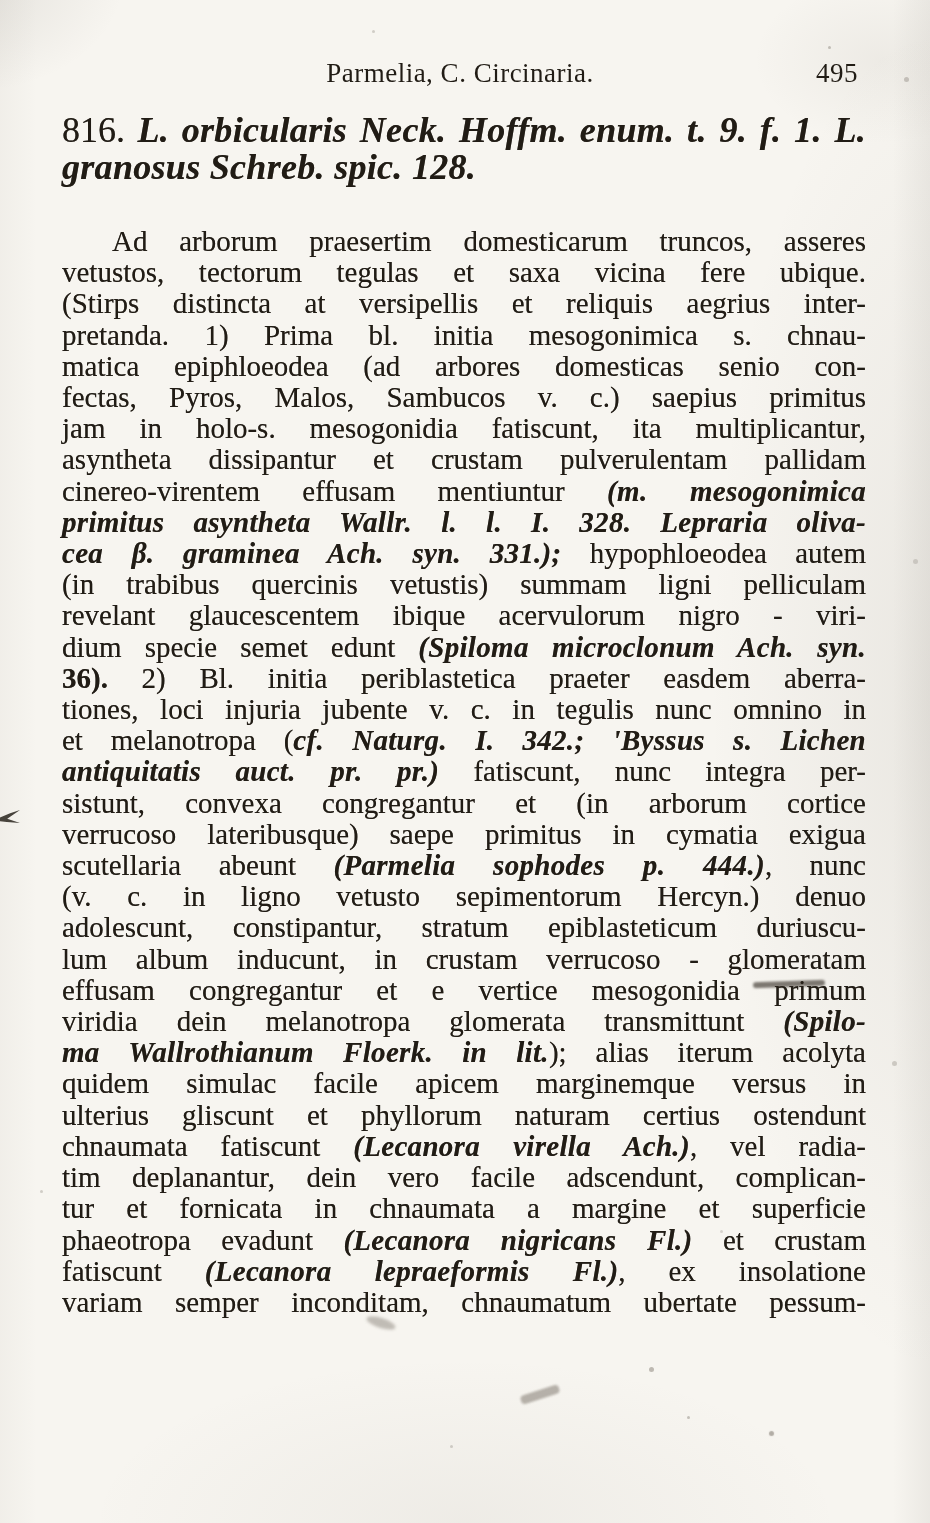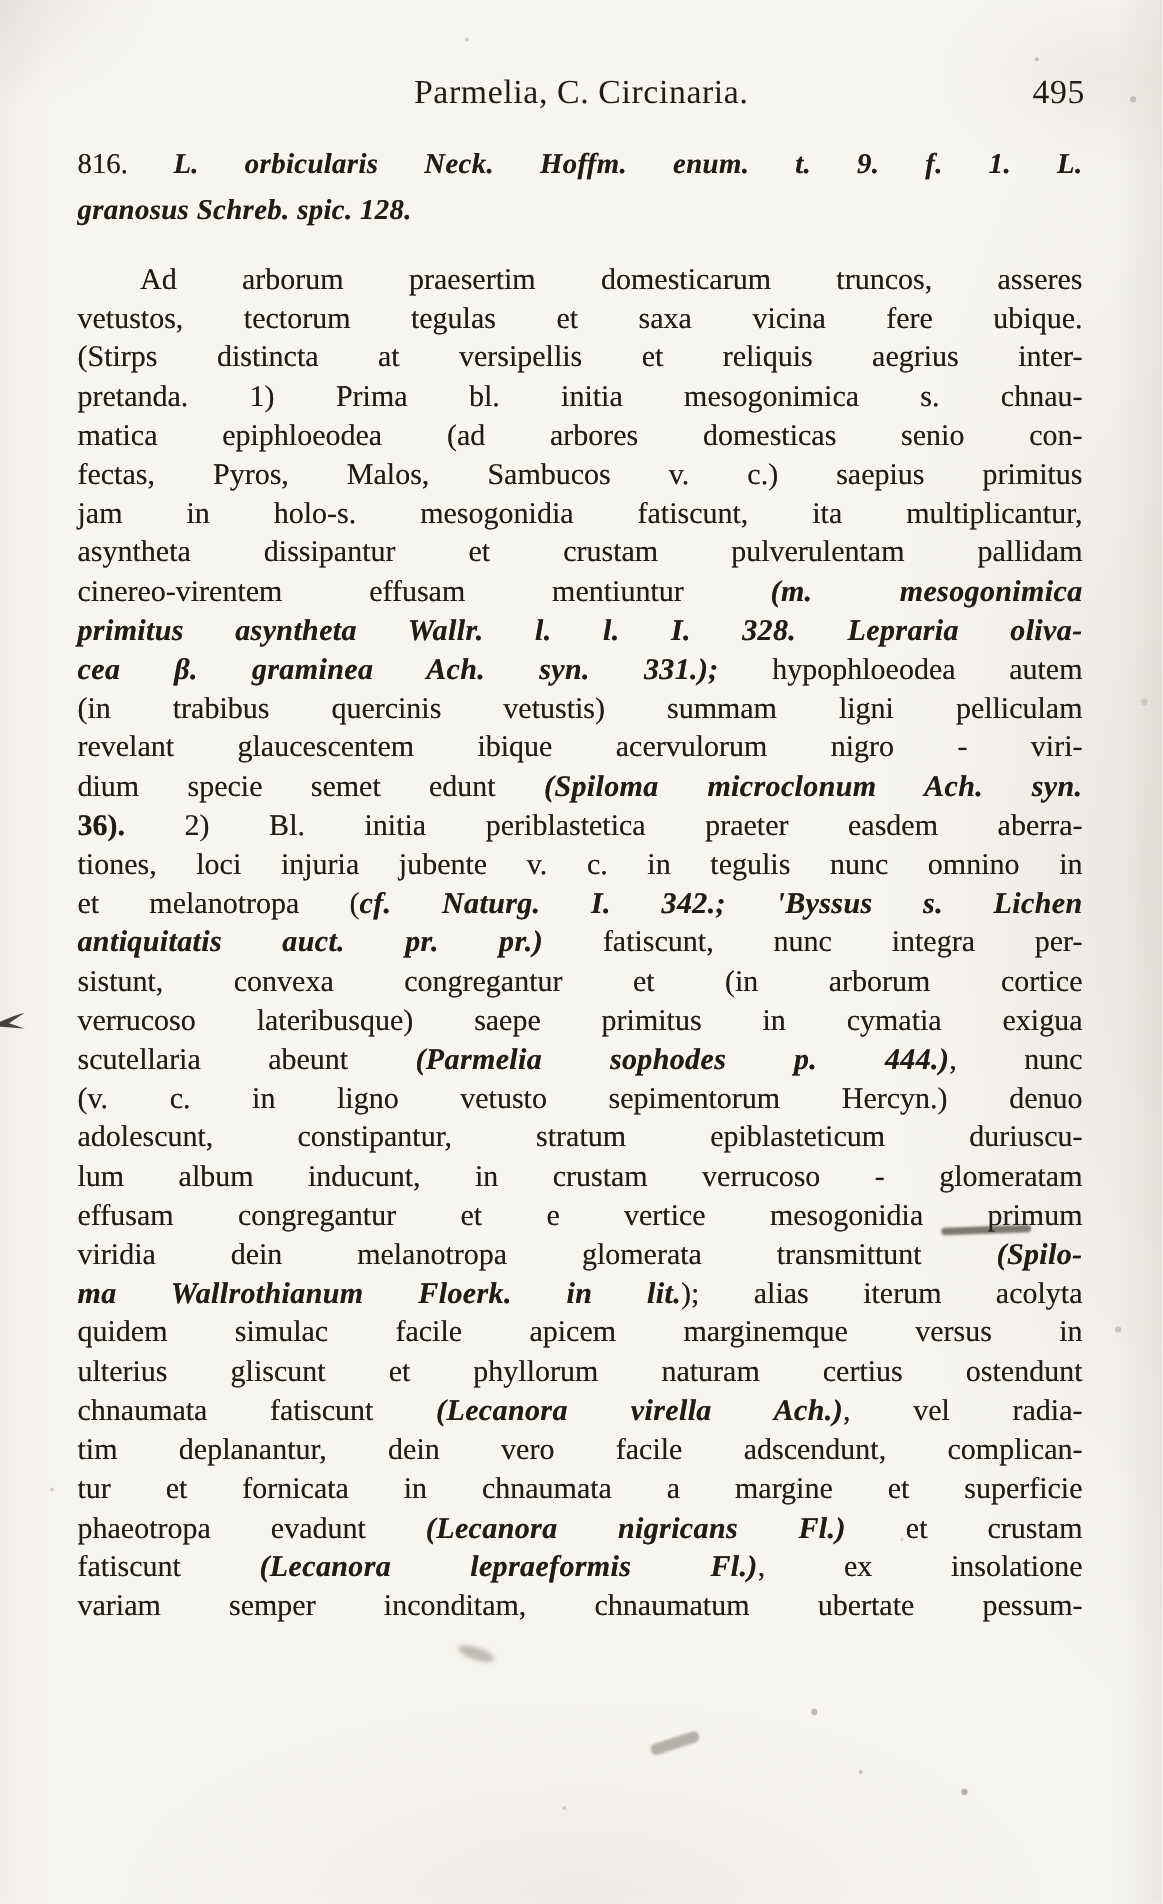--- a/index.html
+++ b/index.html
@@ -17,28 +17,28 @@
   .paper-texture{
     position:absolute;inset:0;pointer-events:none;
     background:
       radial-gradient(220px 160px at -30px -20px, rgba(110,104,95,.14), transparent 70%),
       radial-gradient(300px 900px at 935px 700px, rgba(115,108,98,.10), transparent 75%),
       radial-gradient(500px 220px at 465px 1523px, rgba(120,112,100,.07), transparent 75%),
       radial-gradient(180px 120px at 880px 60px, rgba(120,112,100,.08), transparent 70%),
       linear-gradient(90deg, rgba(120,112,100,.05) 0%, rgba(0,0,0,0) 4%, rgba(0,0,0,0) 96%, rgba(110,104,95,.09) 100%);
   }
   .running-header{
-    position:absolute;top:56px;left:62px;right:62px;height:34px;
+    position:absolute;top:56px;left:62px;right:72px;height:34px;
     font-size:27px;line-height:34px;letter-spacing:.5px;
   }
   .running-title{display:block;text-align:center;}
   .page-number{position:absolute;right:0;top:0;margin-left:48px;}
   .content{position:absolute;top:112px;left:62px;right:64px;}
-  .entry-heading{font-size:23px;line-height:37px;font-family:Liberation Serif, serif;}
-  .paragraph{margin-top:23px;font-size:24px;line-height:31.2px;}
+  .entry-heading{font-size:36px;line-height:37px;font-family:Liberation Serif, serif;}
+  .paragraph{margin-top:40px;font-size:29px;line-height:31.2px;}
   .line{
     text-align:justify;text-align-last:justify;
     white-space:normal;
     text-shadow:0 0 .5px rgba(33,28,21,.65);
   }
   .line.left{text-align-last:left;}
   .line.indent{text-indent:50px;}
   .s-r{font-style:normal;font-weight:normal;}
   .s-b{font-style:normal;font-weight:bold;}
   .s-bi{font-style:italic;font-weight:bold;letter-spacing:.3px;}

